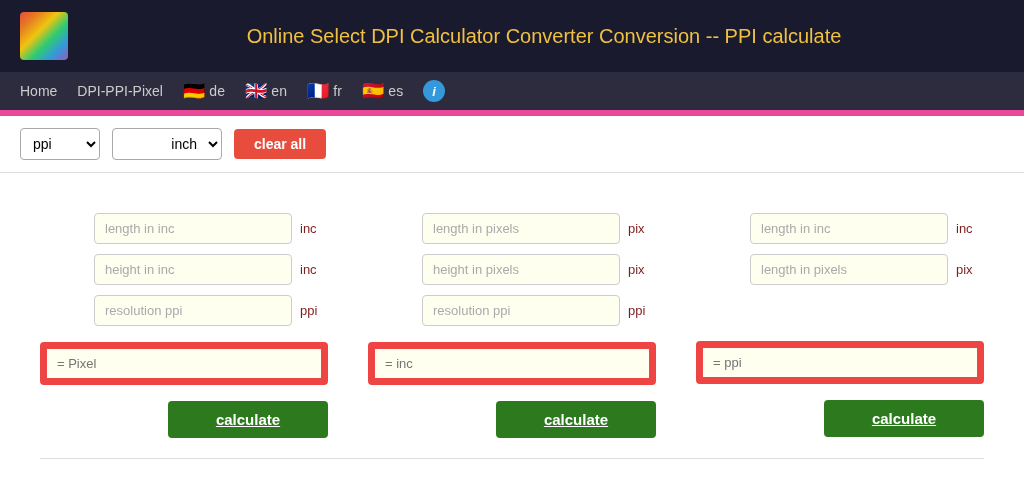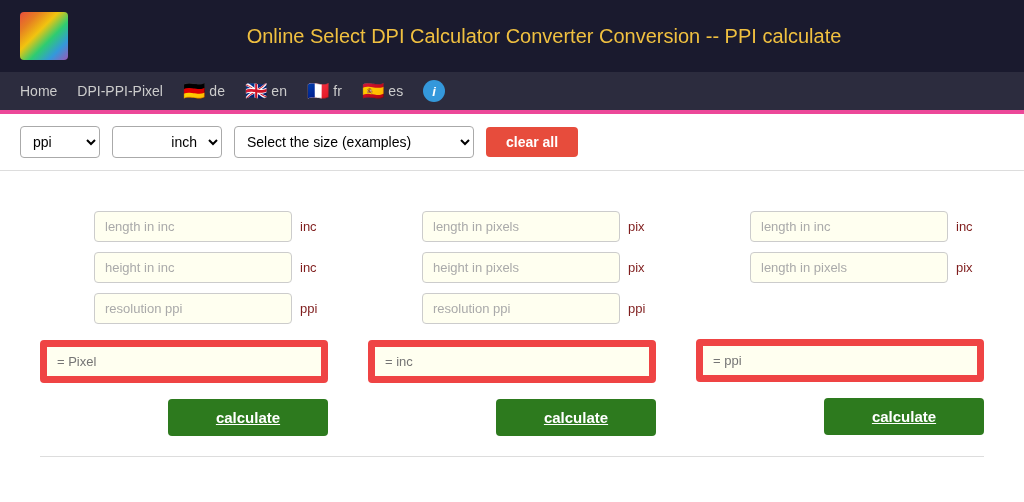--- a/index.html
+++ b/index.html
@@ -28,21 +28,21 @@
       flex: 1;
     }
 
     
     .nav {
       background: #2c2c3e;
       padding: 8px 20px;
       display: flex;
       align-items: center;
       gap: 20px;
-      border-bottom: 4px solid #ec4899;
+      border-bottom: 6px solid #ec4899;
     }
     .nav a {
       color: #ccc;
       text-decoration: none;
       font-size: 14px;
     }
     .nav-flag { font-size: 18px; }
     .nav-lang { display: flex; align-items: center; gap: 4px; color: #ccc; font-size: 14px; }
     .nav-info {
       background: #3498db;
@@ -197,23 +197,20 @@
 
 <div class="controls-bar">
   <select class="select-ppi">
     <option>ppi</option>
     <option>dpi</option>
   </select>
   <select class="select-unit">
     <option>inch</option>
     <option>cm</option>
   </select>
-  <select class="select-size">
-    <option>Select the size (examples)</option>
-  </select>
   <button class="btn-clear">clear all</button>
 </div>
 
 <div class="main">
   <div class="calculators-grid">
 
     <div class="calc-column">
       <div class="field-row">
         <input type="text" class="field-input" placeholder="length in inc" style="">
         <span class="field-unit">inc</span>

